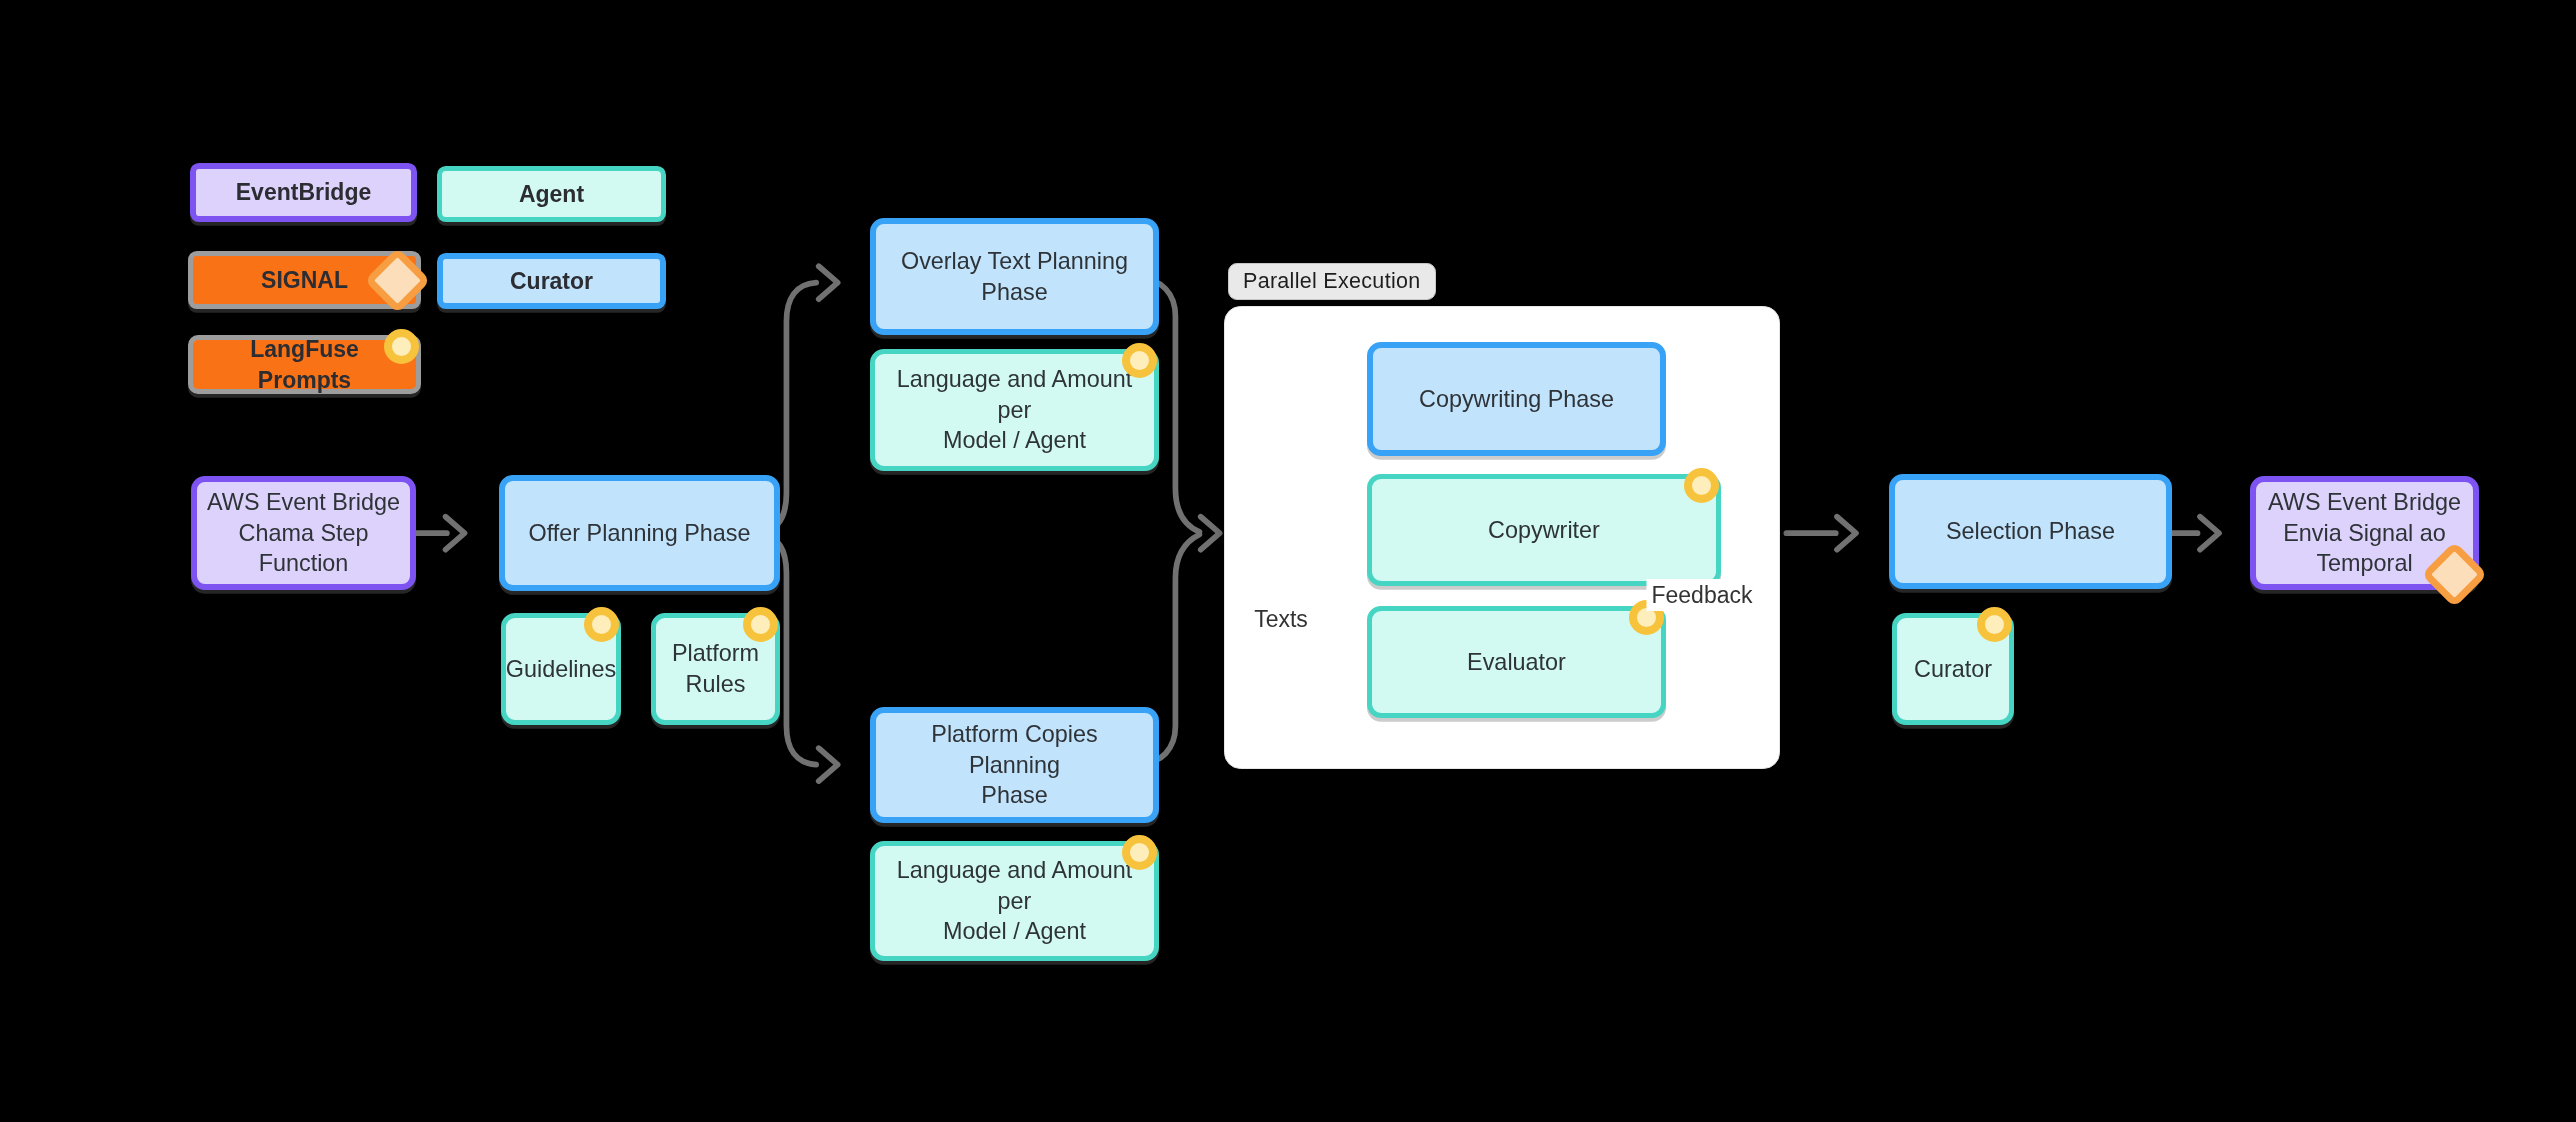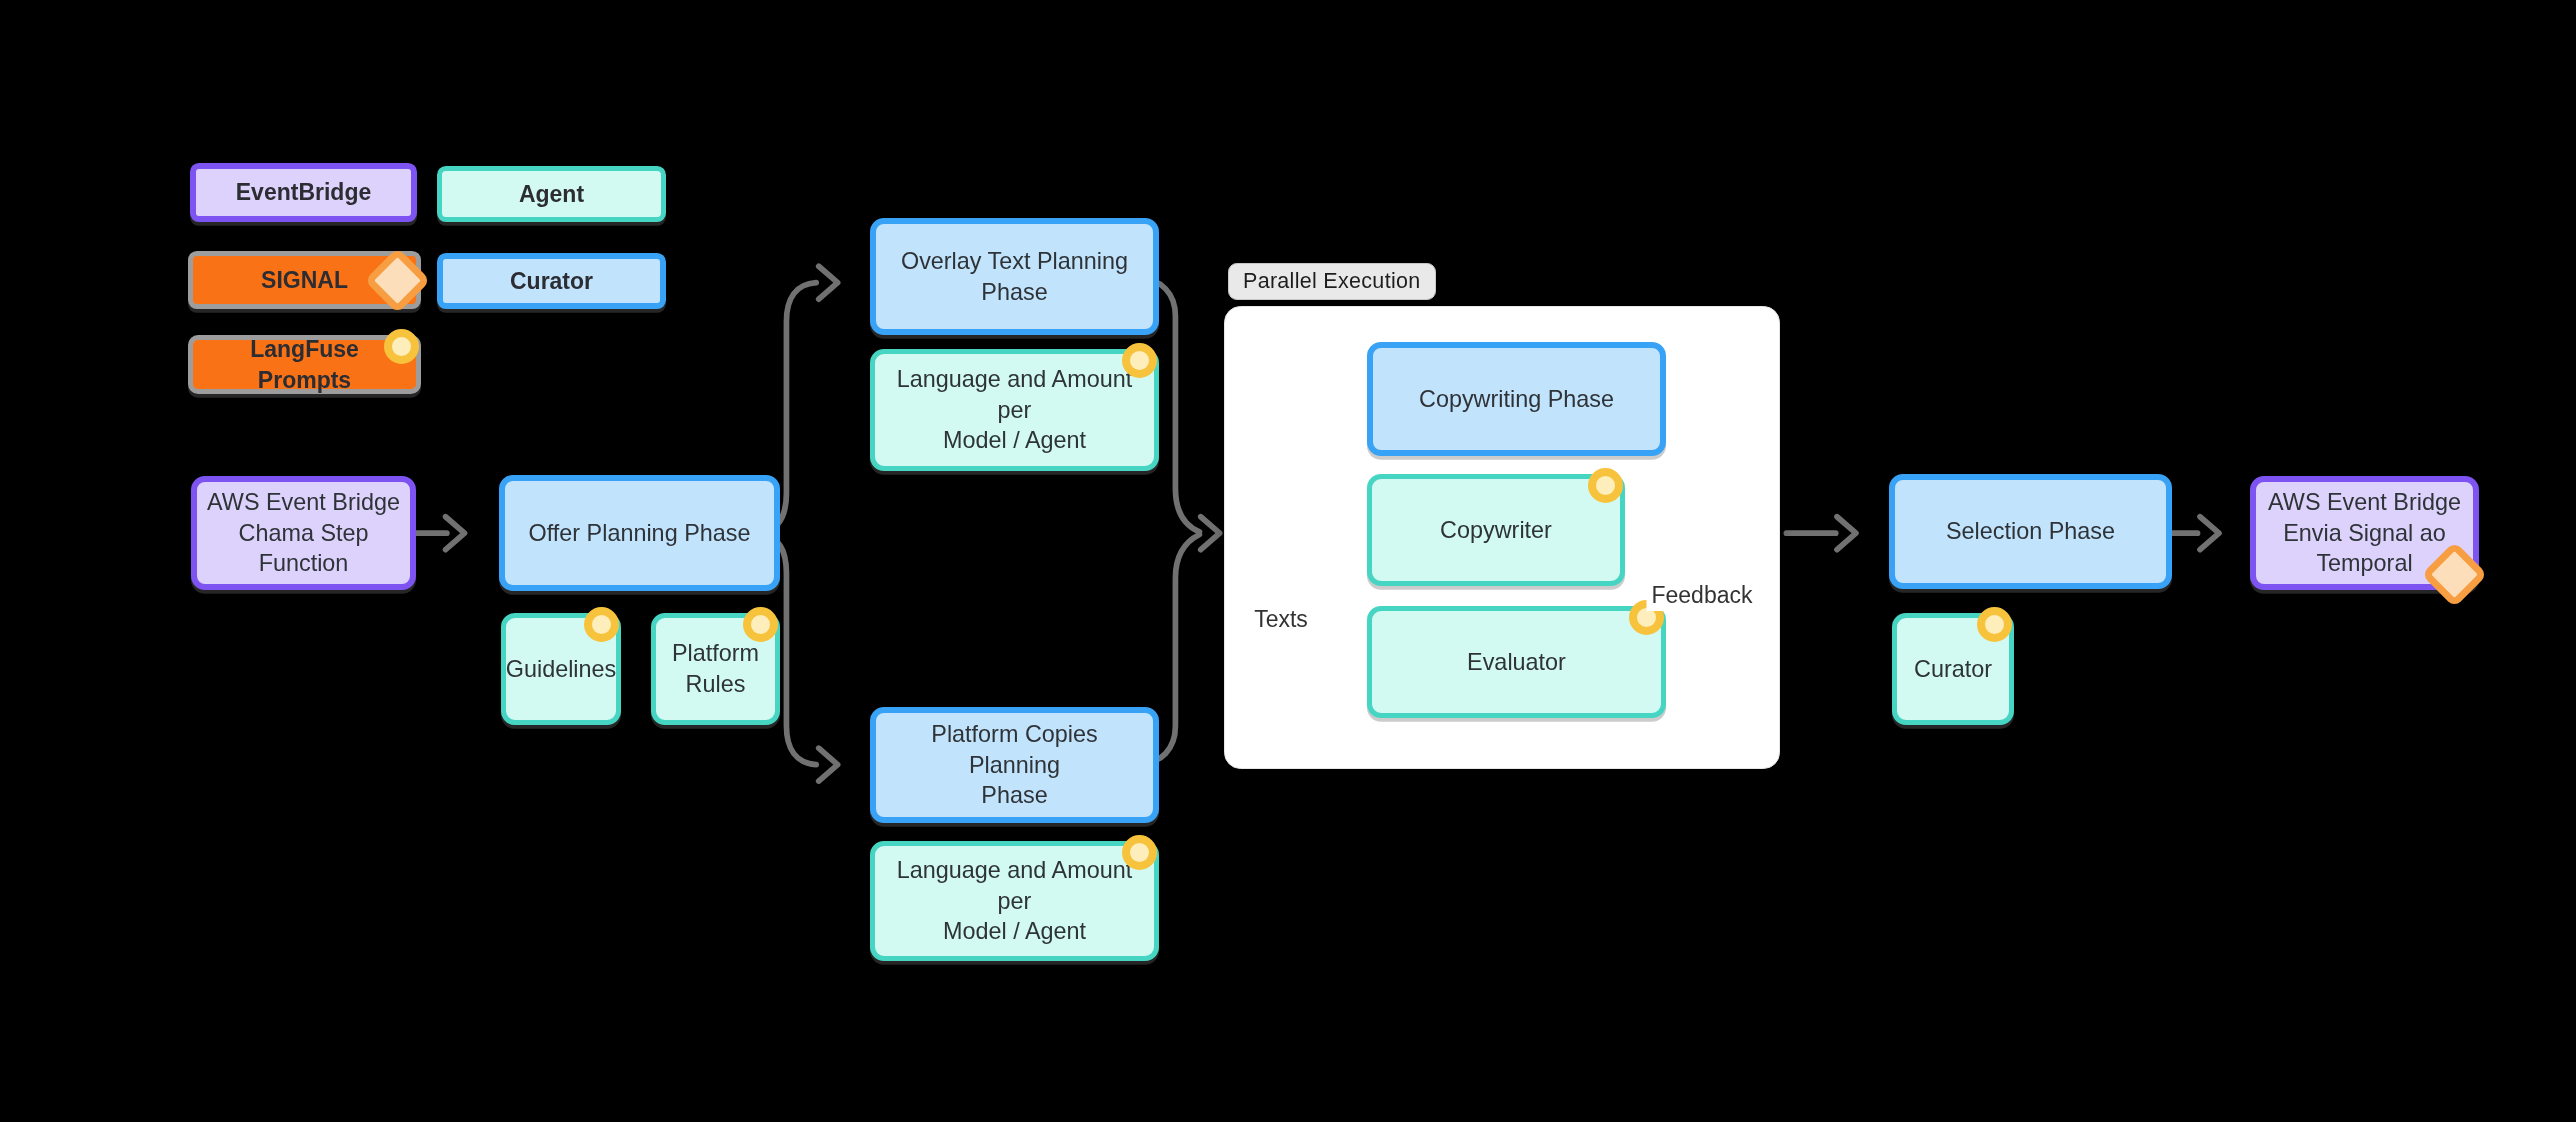--- a/index.html
+++ b/index.html
@@ -139,21 +139,21 @@
   </div>
 
   <div class="frame"></div>
   <div class="frame-label">
     <span>Parallel Execution</span>
   </div>
 
   <div class="node blue" style="left:1343px;top:342px;width:299px;height:114px;">
     <span class="lbl">Copywriting Phase</span>
   </div>
-  <div class="node teal" style="left:1343px;top:474px;width:258px;height:112px;">
+  <div class="node teal" style="left:1343px;top:474px;width:354px;height:112px;">
     <span class="lbl">Copywriter</span>
     <span class="badge"></span>
   </div>
   <div class="node teal" style="left:1343px;top:606px;width:299px;height:112px;">
     <span class="lbl">Evaluator</span>
     <span class="badge"></span>
   </div>
 
   <div class="edge-label" style="left:1281px;top:595px;margin-top:24px;">Texts</div>
   <div class="edge-label" style="left:1702px;top:595px;">Feedback</div>

